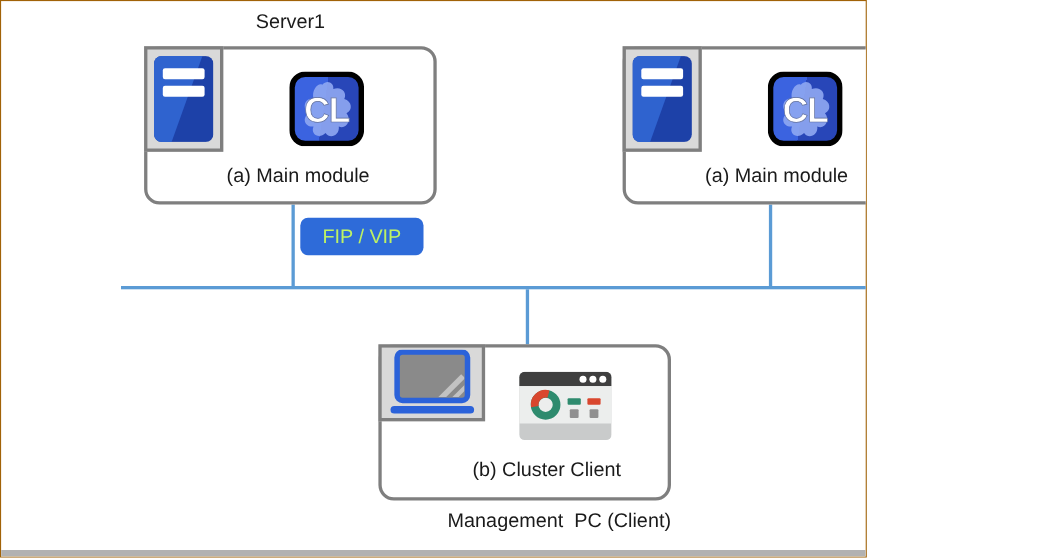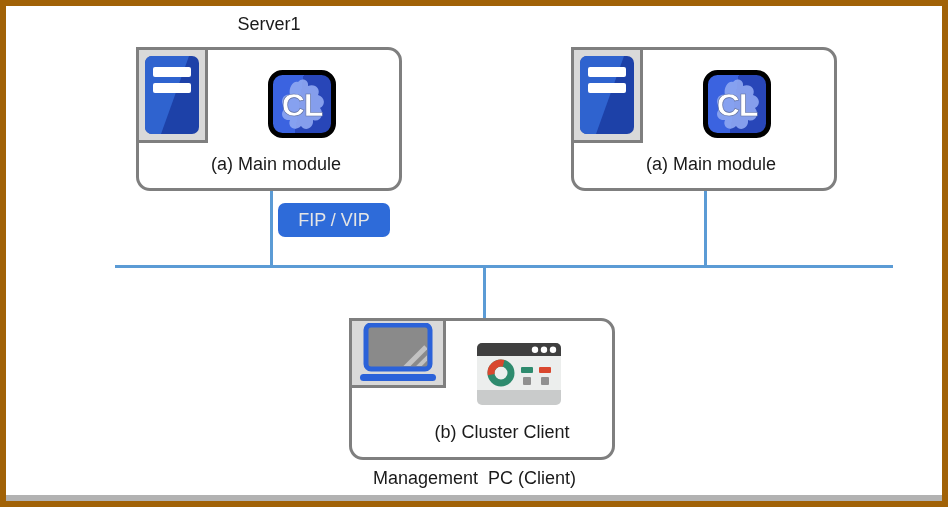--- a/index.html
+++ b/index.html
@@ -1,18 +1,18 @@
 <!DOCTYPE html>
 <html><head>
 <meta charset="utf-8">
 <style>
   html,body{margin:0;padding:0;background:#fff;}
   .page{
-    position:relative;width:948px;height:507px;box-sizing:border-box;
-    background:#ffffff;border:6px solid #a16207;overflow:hidden;
+    position:relative;width:788px;height:507px;box-sizing:border-box;
+    background:#ffffff;border:1px solid #a16207;overflow:hidden;
     font-family:"Liberation Sans","DejaVu Sans",sans-serif;color:#1a1a1a;
   }
   .bottom-bar{position:absolute;left:0;right:0;bottom:0;height:6px;background:#b2b2b2;}
   .node-title{position:absolute;font-size:18px;text-align:center;white-space:pre;}
   .box{
     position:absolute;box-sizing:border-box;background:#ffffff;
     border:3px solid #7f7f7f;border-radius:14px;
   }
   .box-server{width:266px;height:144px;}
   .box-mgmt{width:266px;height:142px;}
@@ -25,29 +25,29 @@
   .cl-icon{position:absolute;left:129px;top:20px;width:68px;height:68px;border-radius:20px;}
   .webui-icon{position:absolute;left:125px;top:22px;width:84px;height:62px;}
   .module-label{
     position:absolute;left:0;width:100%;box-sizing:border-box;text-align:center;
     font-size:18px;white-space:pre;
   }
   .module-label.srv{top:104px;padding-left:14px;}
   .module-label.mgmt{top:101px;padding-left:40px;}
   .badge{
     position:absolute;left:272px;top:197px;width:112px;height:34px;border-radius:7px;
-    background:#2e6bd9;color:#e5e5e5;font-size:18px;text-align:center;line-height:34px;
+    background:#2e6bd9;color:#bef264;font-size:18px;text-align:center;line-height:34px;
   }
   .net{position:absolute;background:#5b9bd5;}
   .v1{left:264px;top:185px;width:3px;height:75px;}
   .v2{left:698px;top:185px;width:3px;height:75px;}
   .hline{left:109px;top:259px;width:778px;height:3px;}
   .v3{left:477px;top:262px;width:3px;height:50px;}
   .caption{position:absolute;left:343px;top:462px;width:266px;box-sizing:border-box;
-    padding-left:24px;text-align:left;font-size:18px;white-space:pre;}
+    padding-left:24px;text-align:right;font-size:18px;white-space:pre;}
   svg{display:block;}
 </style>
 </head>
 <body>
 
 <div class="page">
 
   <div class="node-title" style="left:130px;top:8px;width:266px;">Server1</div>
 
   <div class="net v1"></div>

